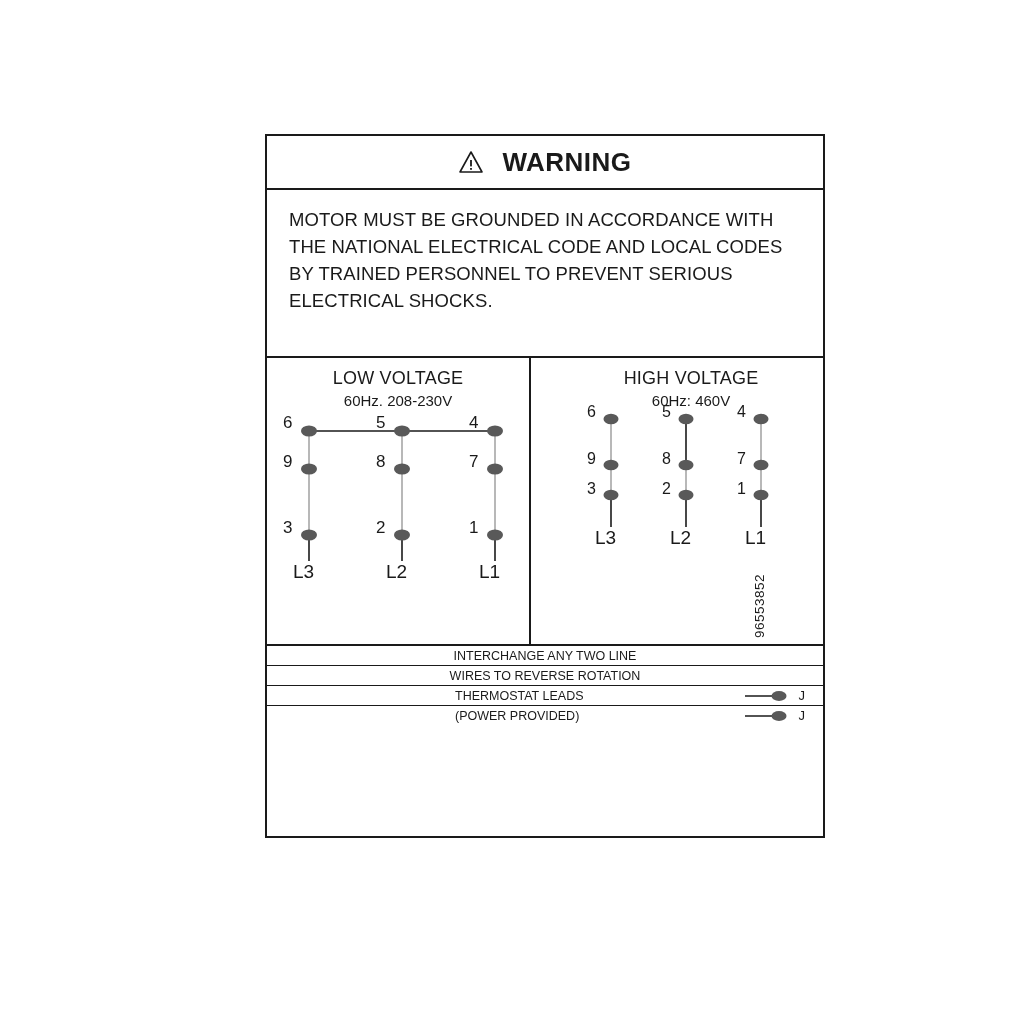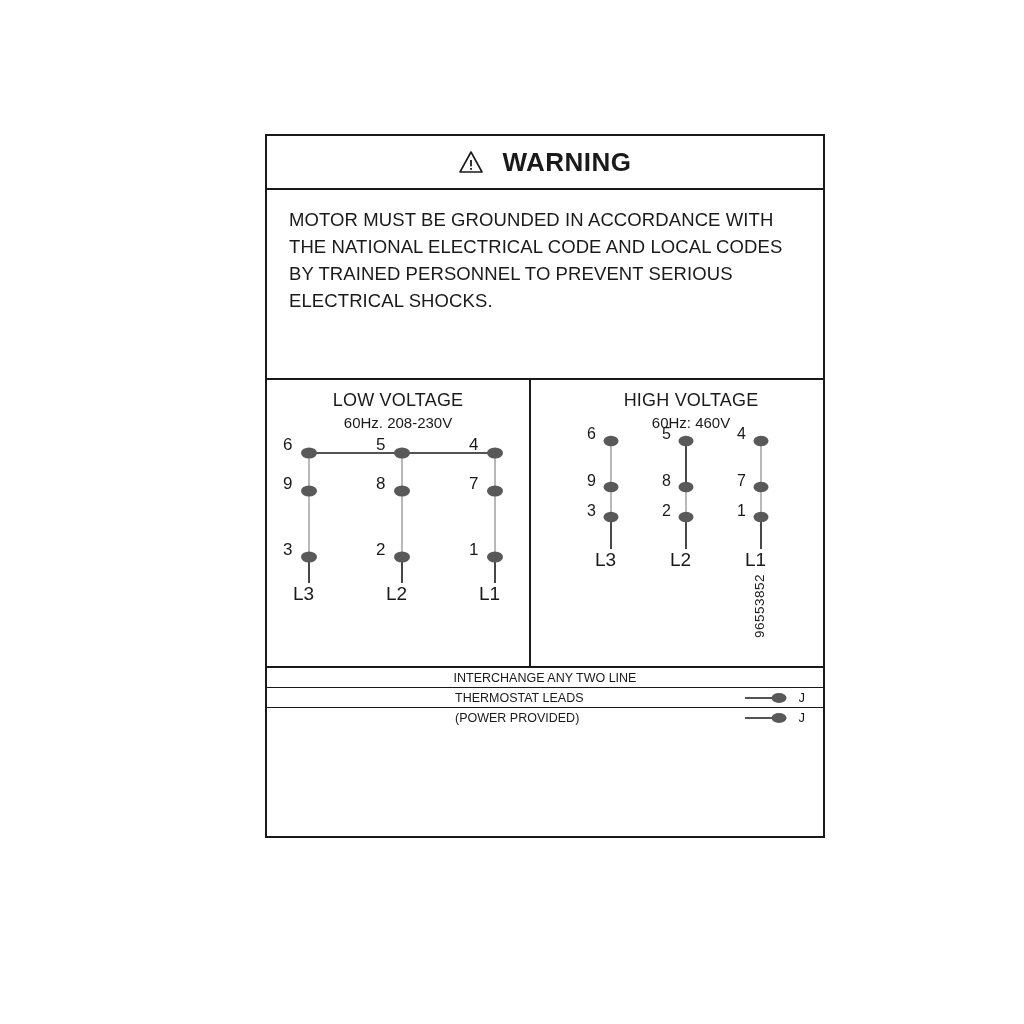--- a/index.html
+++ b/index.html
@@ -41,21 +41,21 @@
     font-size: 26px;
     font-weight: bold;
     letter-spacing: 0.5px;
   }
   .warn-icon svg { display: block; }
 
   
   .warn-body {
     padding: 16px 18px 10px 22px;
     border-bottom: 2px solid #1a1a1a;
-    height: 190px;
+    height: 168px;
     box-sizing: border-box;
   }
   .warn-body p {
     margin: 0;
     font-size: 18.5px;
     line-height: 27px;
     letter-spacing: 0.1px;
   }
   .warn-body p + p { margin-top: 27px; }
 
@@ -270,20 +270,23 @@
         <div style="position:absolute;left:186px;top:118px;font-size:19px;">L1</div>
       </div>
     </div>
   </div>
 
   <div class="note-rows">
     <div class="note-row">
       <div class="note-center">INTERCHANGE ANY TWO LINE</div>
     </div>
     <div class="note-row">
+      <div class="note-center">WIRES TO  REVERSE ROTATION</div>
+    </div>
+    <div class="note-row">
       <div class="note-left">THERMOSTAT LEADS</div>
       <div class="note-term">
         <svg width="60" height="20" viewBox="0 0 60 20">
           <line x1="0" y1="10" x2="38" y2="10" stroke="#1a1a1a" stroke-width="1.6"></line>
           <ellipse cx="34" cy="10" rx="7.5" ry="5" fill="#595959"></ellipse>
         </svg>
         <span class="jlabel">J</span>
       </div>
     </div>
     <div class="note-row last">

